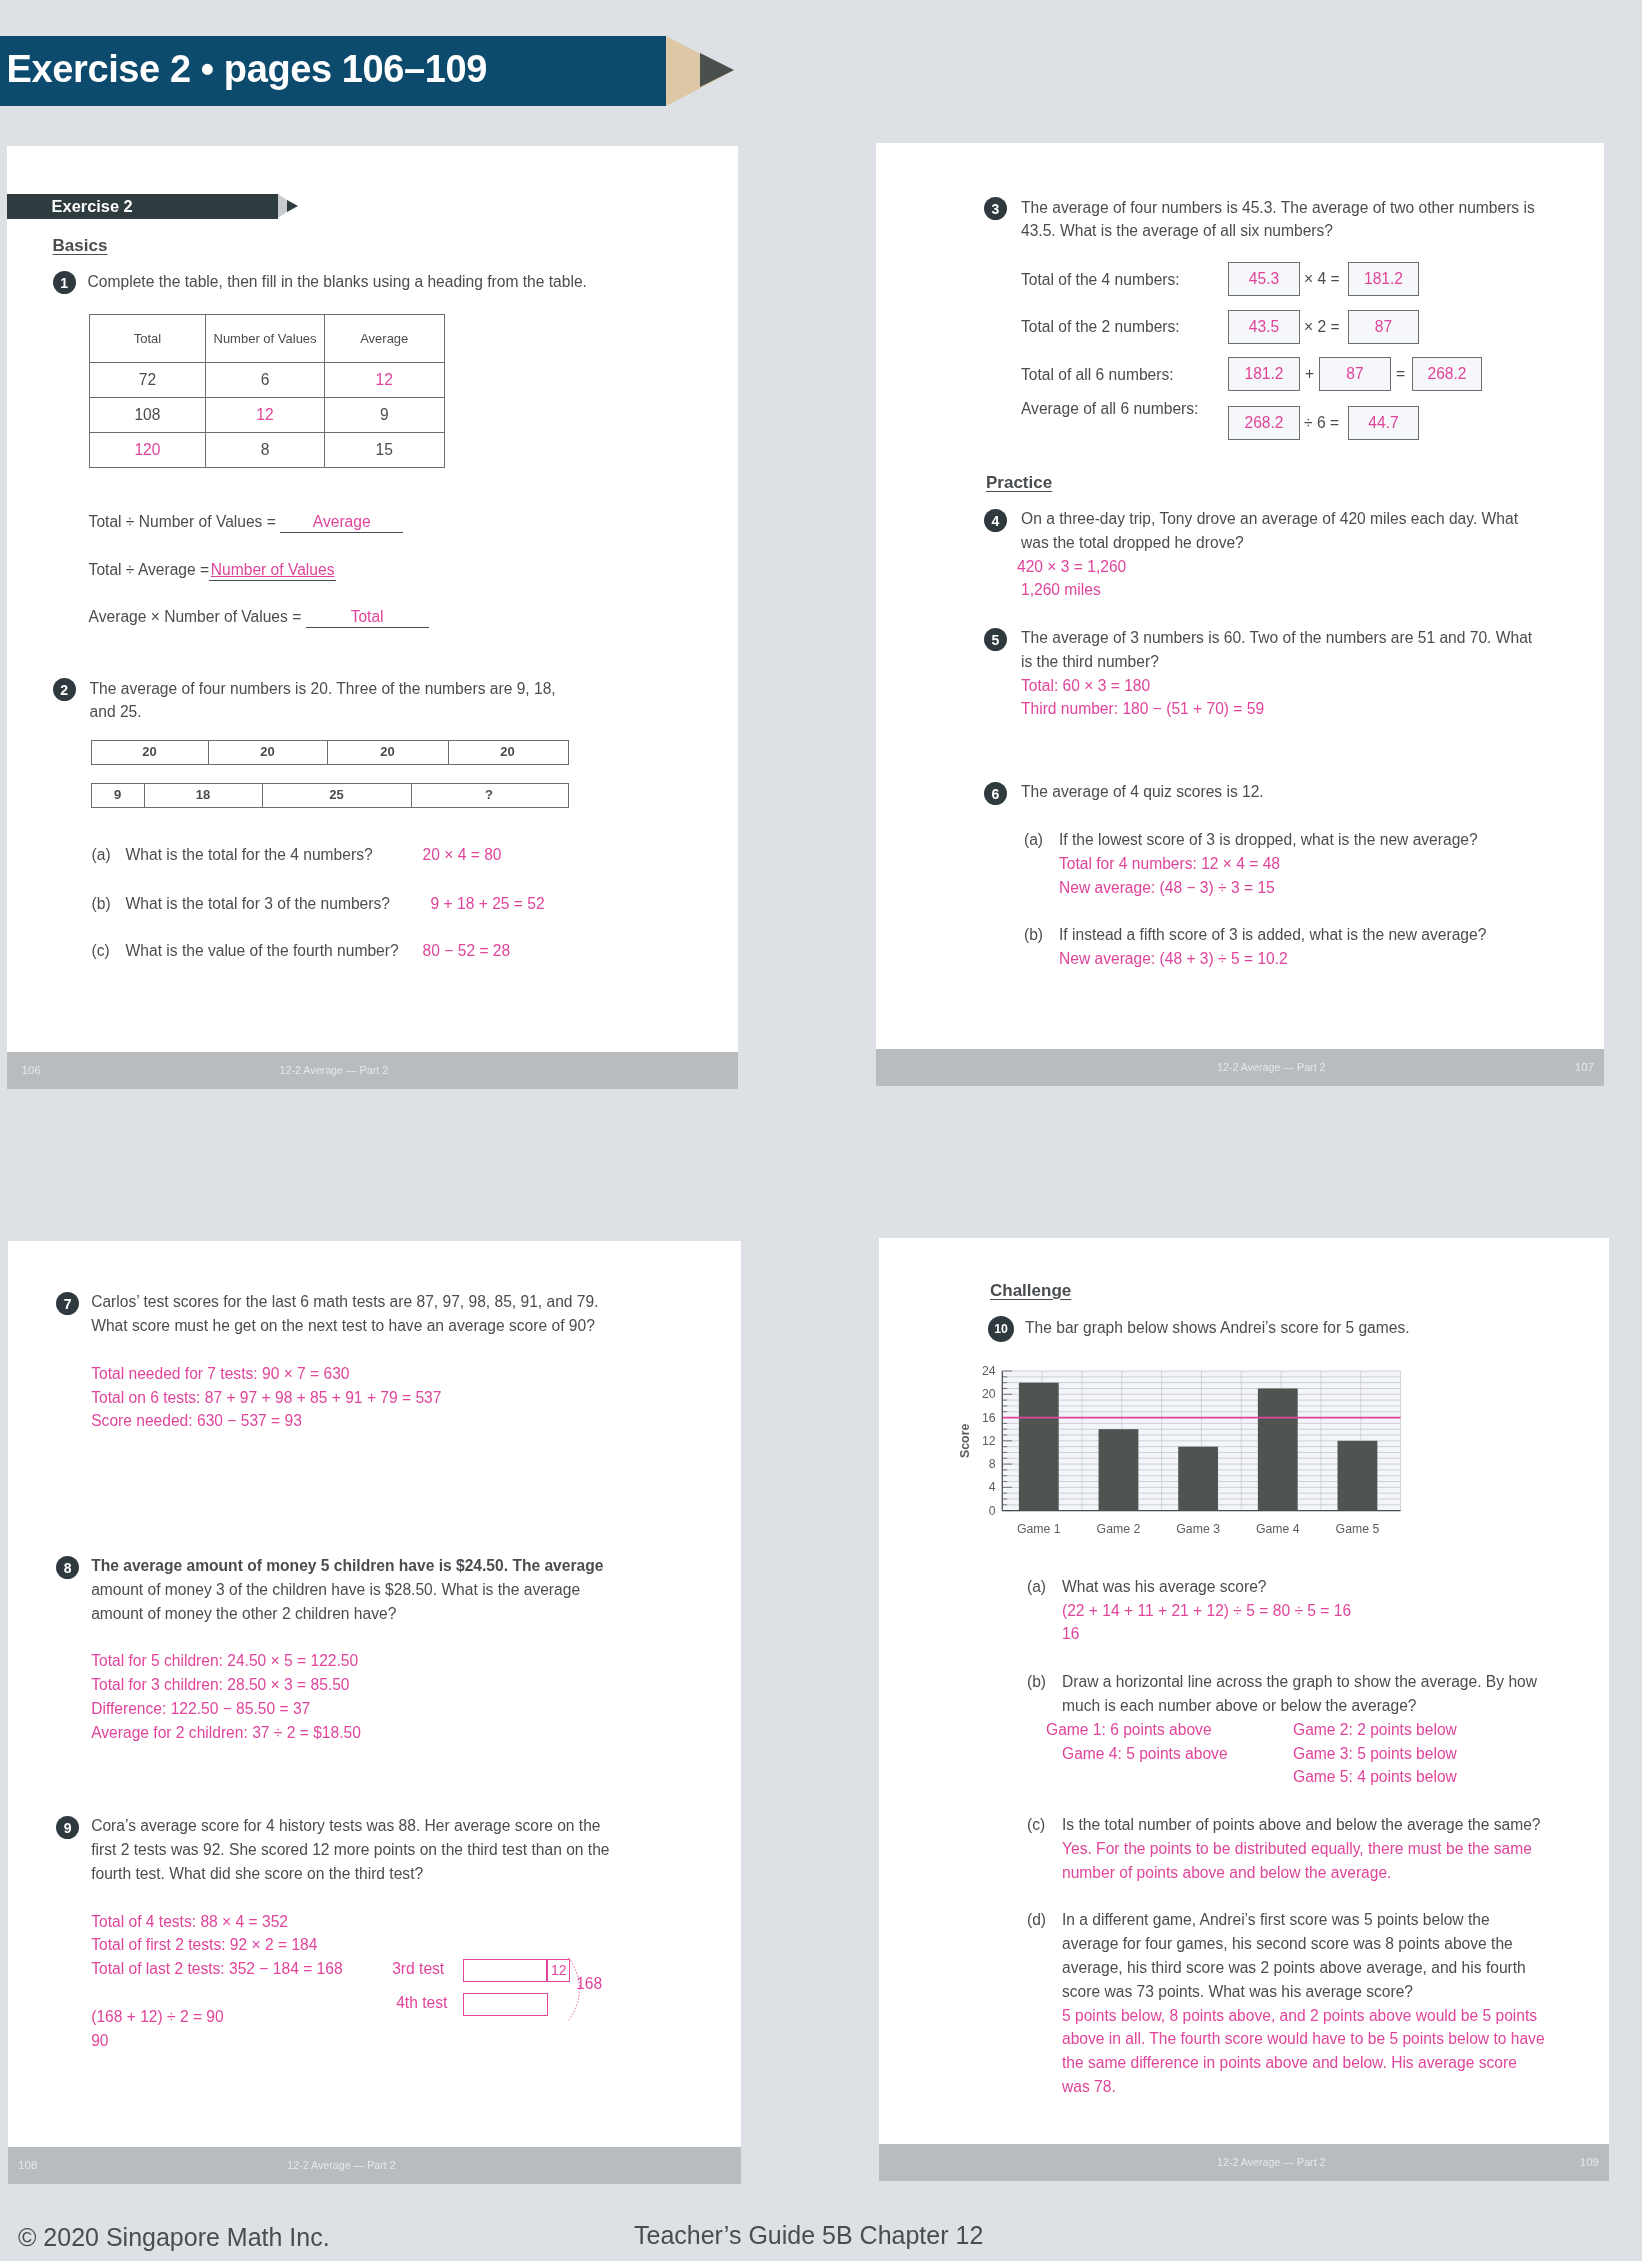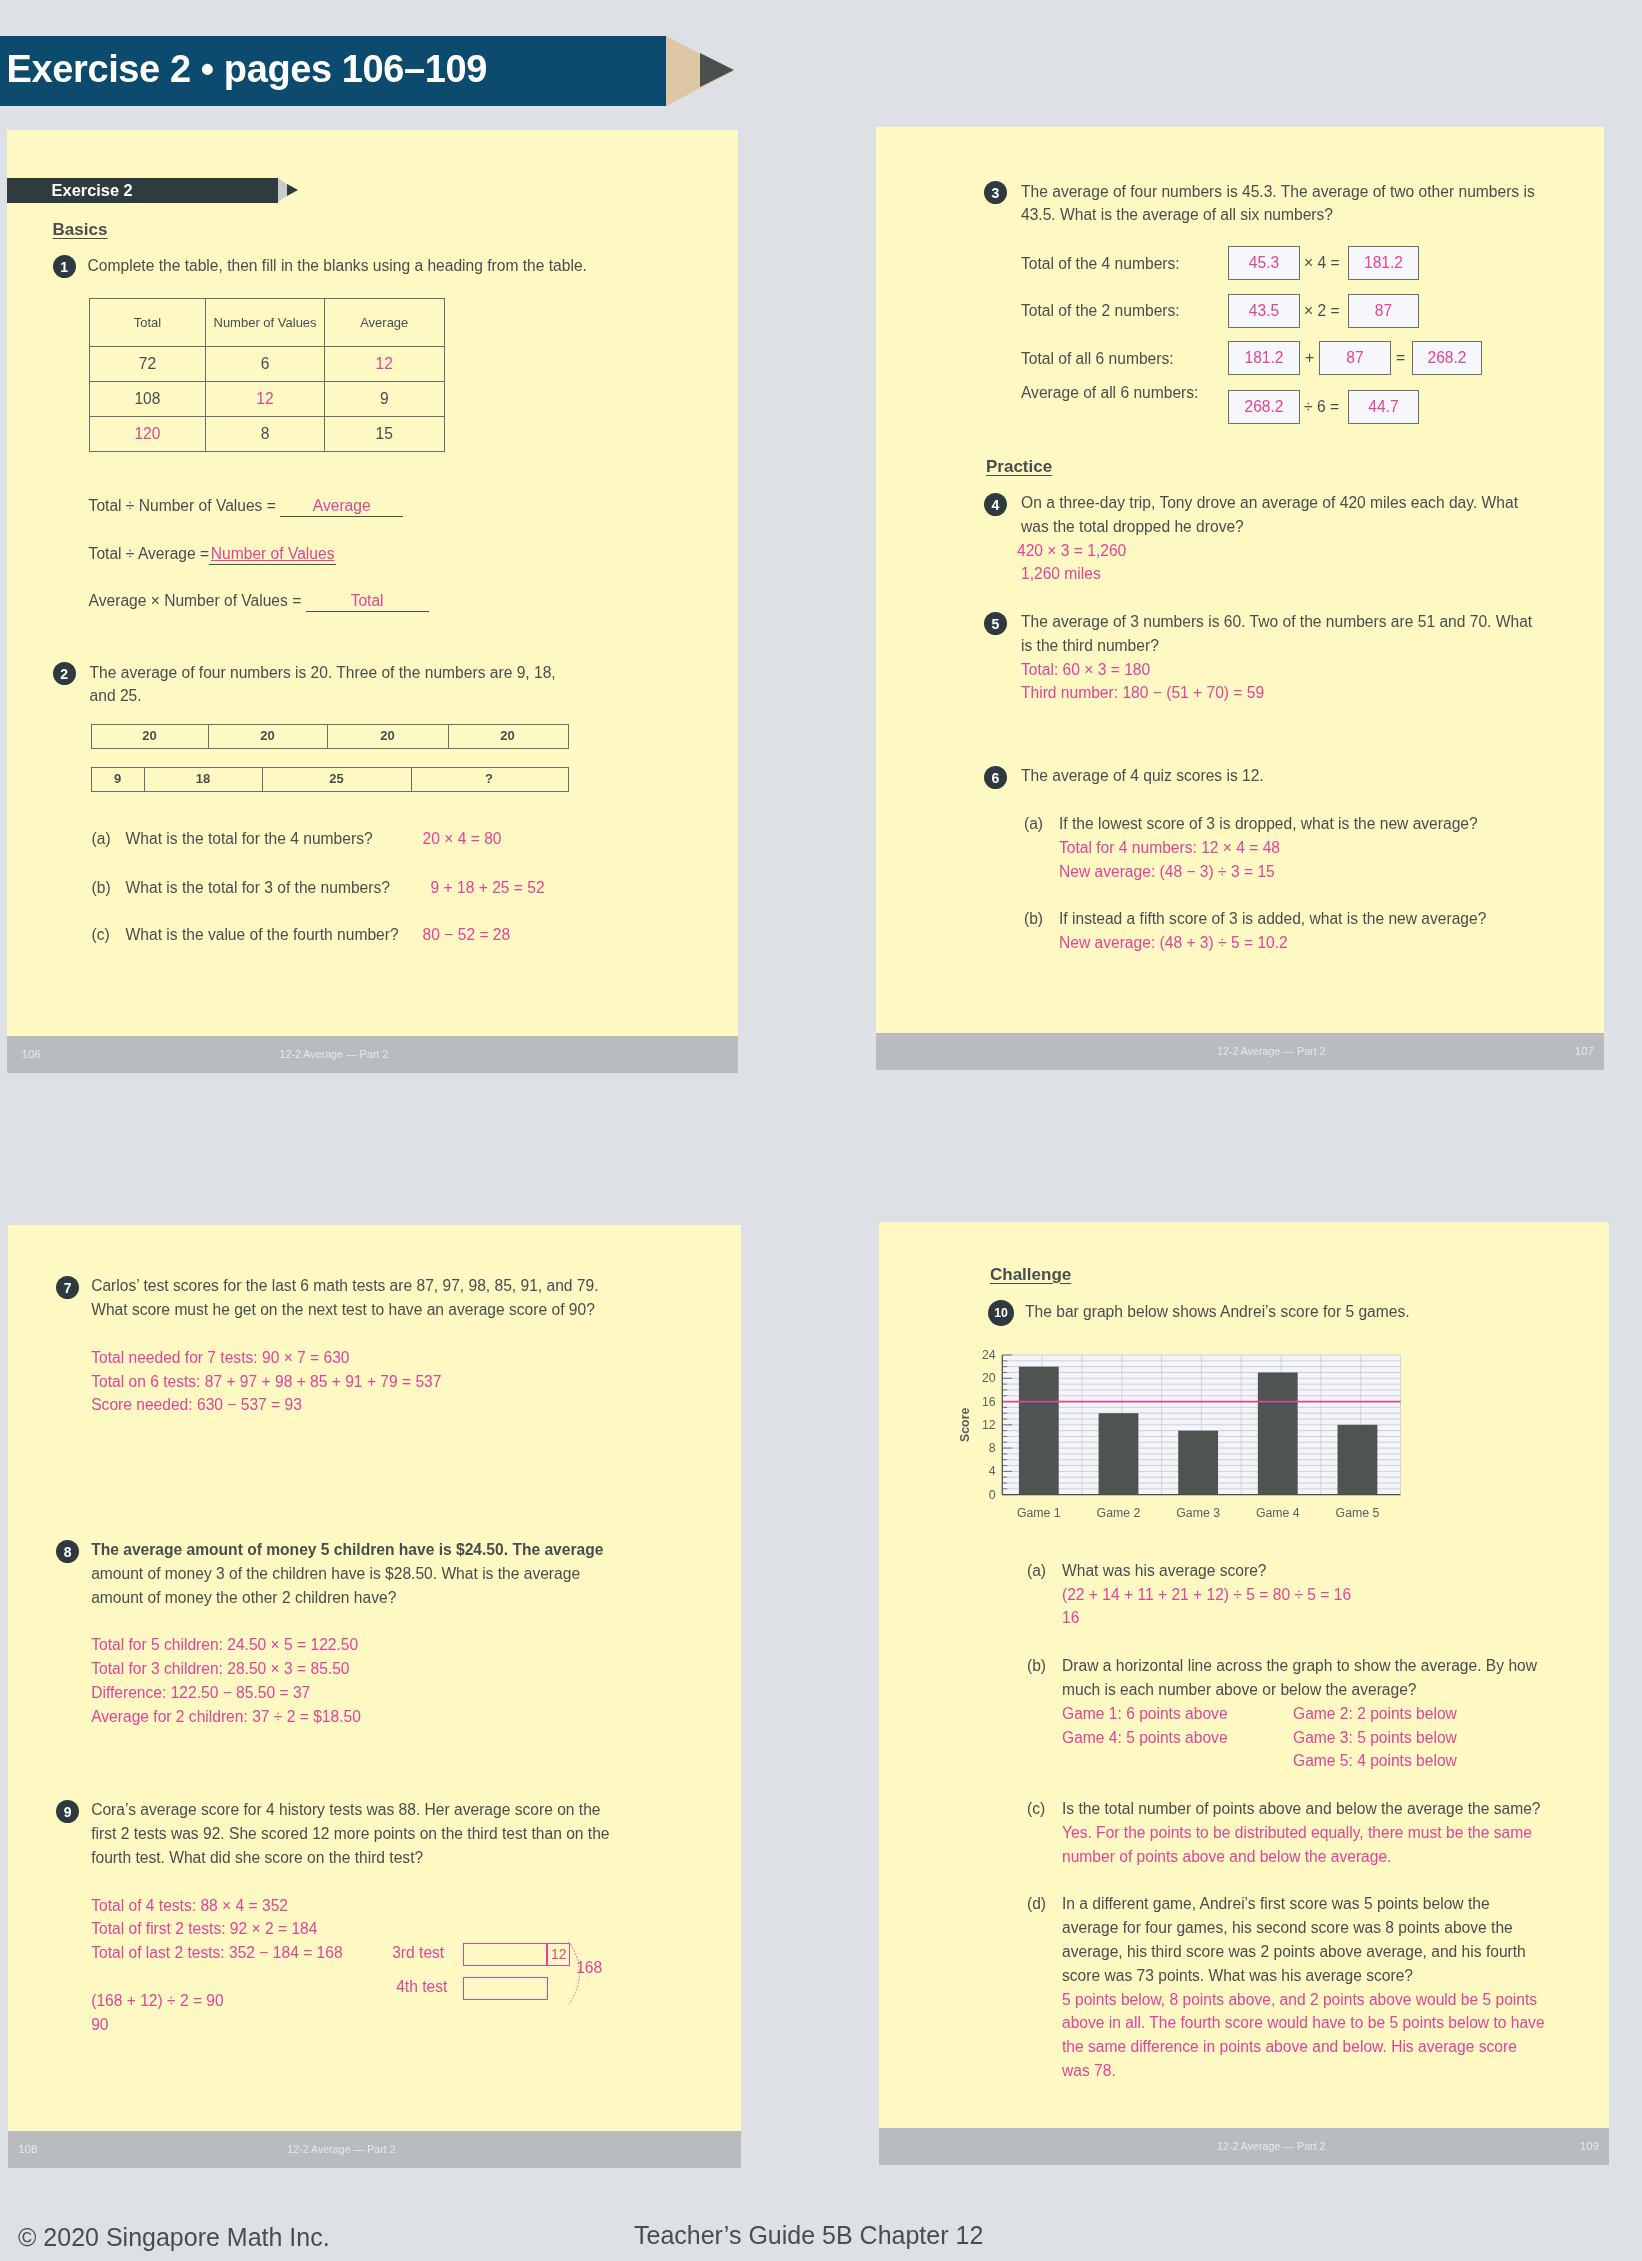--- a/index.html
+++ b/index.html
@@ -31,21 +31,21 @@
     border-left: 67px solid #ddc7a4;
   }
   .banner-tip {
     position: absolute; left: 700px; top: 17px; width: 0; height: 0;
     border-top: 17px solid transparent; border-bottom: 17px solid transparent;
     border-left: 34px solid #4a514d;
   }
 
   
   .page {
-    position: absolute; background: #fef9c3;
+    position: absolute; background: #ffffff; margin-top: 16px;
   }
   .page-footer {
     position: absolute; left: 0; right: 0; bottom: 0; height: 37px;
     background: #b9bcbf; color: #e6e8ea; font-size: 10.7px;
   }
   .page-footer .pnum { position: absolute; top: 12.3px; font-size: 11.5px; }
   .page-footer .ftitle { position: absolute; top: 12.3px; }
 
   #page106 { left: 6.6px;   top: 130px;  width: 731px; height: 943px; }
   #page107 { left: 876px; top: 127px; width: 728px; height: 943px; }
@@ -410,21 +410,21 @@
   </div>
 
   <div class="abs txt" style="left:148px;top:337px;">(a)</div>
   <div class="abs txt" style="left:183px;top:337px;">What was his average score?</div>
   <div class="abs ans" style="left:183px;top:361px;">(22 + 14 + 11 + 21 + 12) ÷ 5 = 80 ÷ 5 = 16</div>
   <div class="abs ans" style="left:183px;top:384px;">16</div>
 
   <div class="abs txt" style="left:148px;top:432px;">(b)</div>
   <div class="abs txt" style="left:183px;top:432px;">Draw a horizontal line across the graph to show the average. By how</div>
   <div class="abs txt" style="left:183px;top:456px;">much is each number above or below the average?</div>
-  <div class="abs ans" style="left:183px;top:480px;text-align:right;">Game 1: 6 points above</div>
+  <div class="abs ans" style="left:167px;top:480px;text-align:right;">Game 1: 6 points above</div>
   <div class="abs ans" style="left:183px;top:504px;">Game 4: 5 points above</div>
   <div class="abs ans" style="left:414px;top:480px;">Game 2: 2 points below</div>
   <div class="abs ans" style="left:414px;top:504px;">Game 3: 5 points below</div>
   <div class="abs ans" style="left:414px;top:527px;">Game 5: 4 points below</div>
 
   <div class="abs txt" style="left:148px;top:575px;">(c)</div>
   <div class="abs txt" style="left:183px;top:575px;">Is the total number of points above and below the average the same?</div>
   <div class="abs ans" style="left:183px;top:599px;">Yes. For the points to be distributed equally, there must be the same</div>
   <div class="abs ans" style="left:183px;top:623px;">number of points above and below the average.</div>
 

